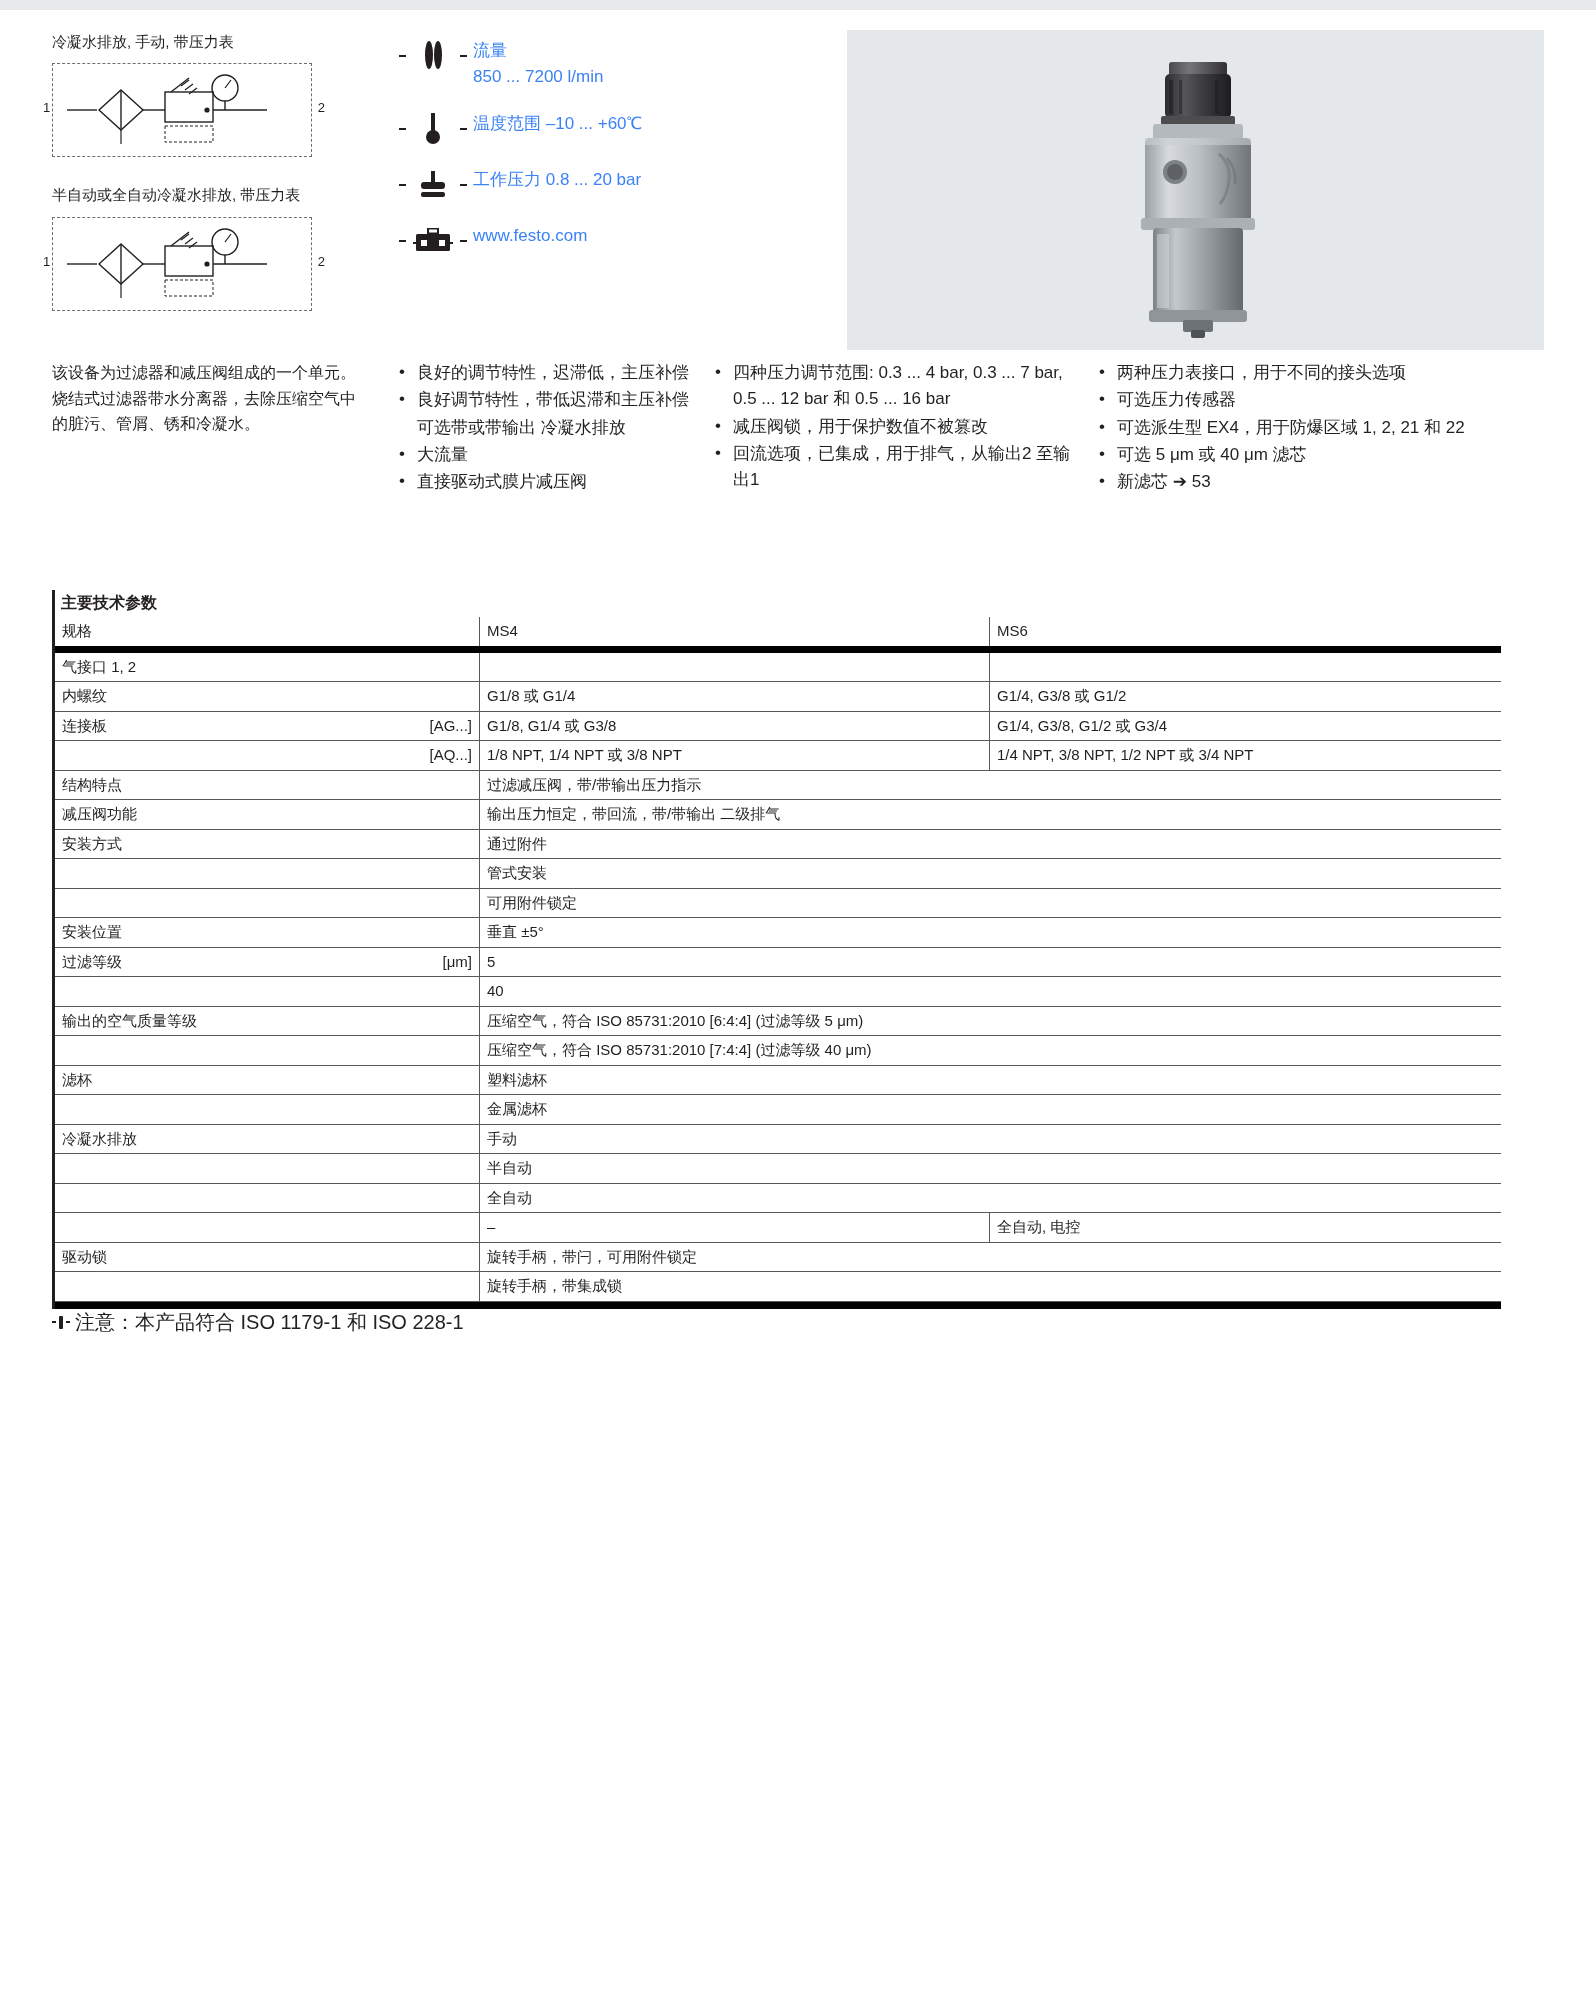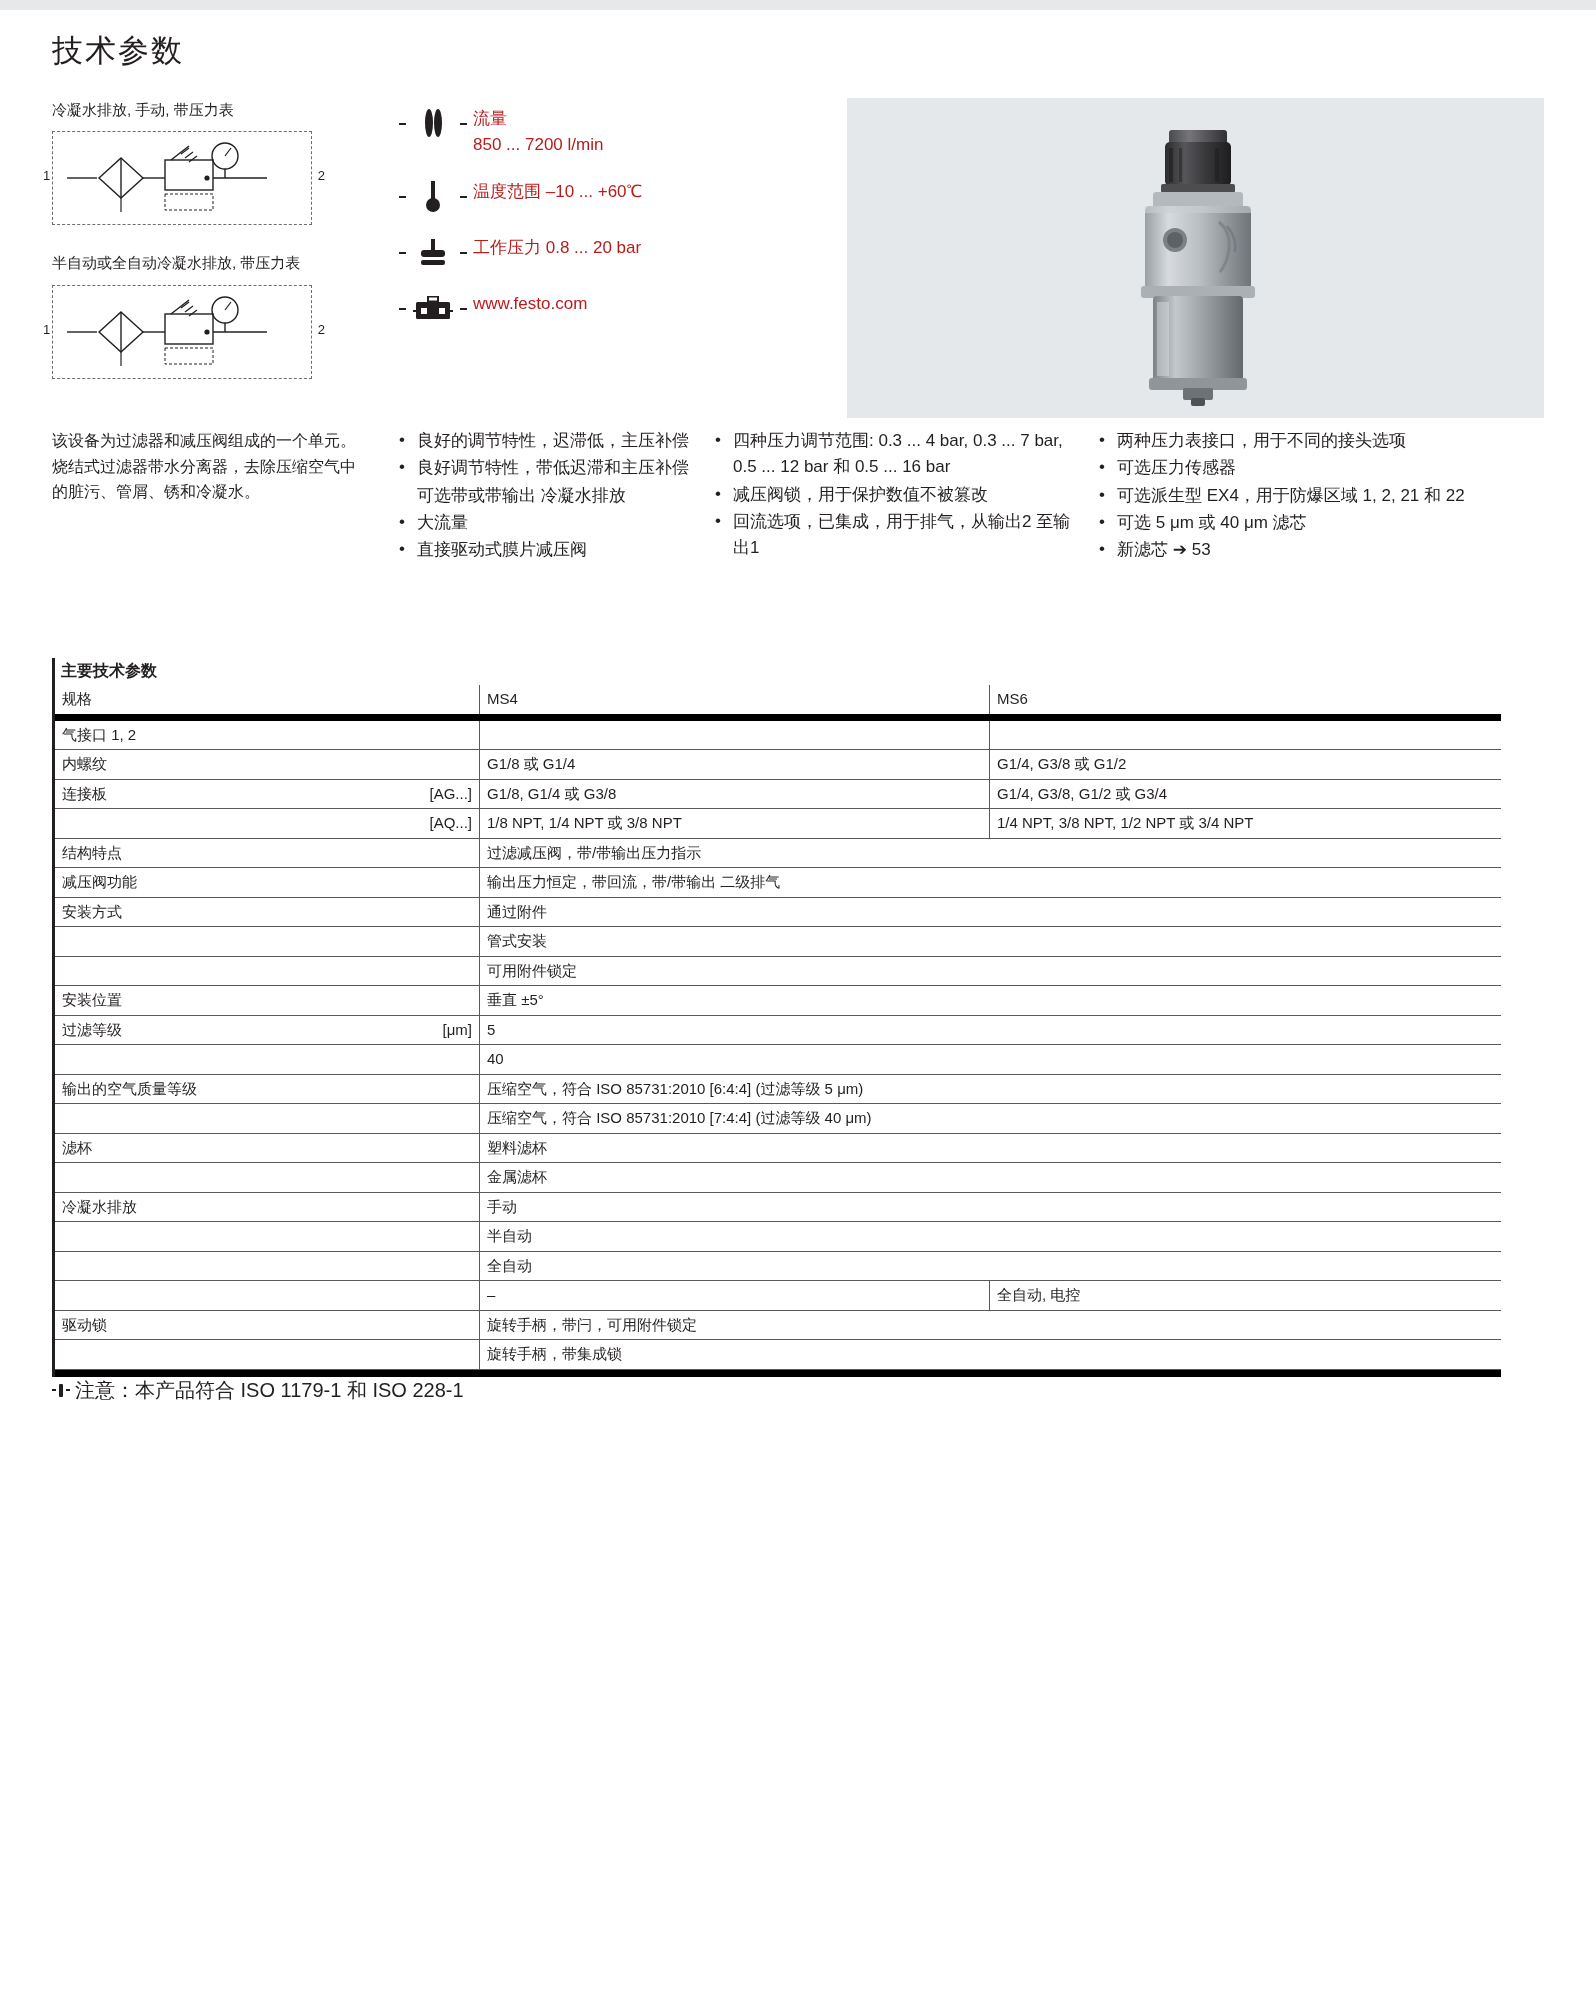--- a/index.html
+++ b/index.html
@@ -94,21 +94,21 @@
   }
   .spec-icon .dash {
     width: 7px; height: 2px; background: #231f20;
     position: absolute; top: 50%;
   }
   .spec-icon .dash.l { left: 2px; }
   .spec-icon .dash.r { right: 2px; }
   .spec-text {
     font-size: 17px;
     line-height: 1.5;
-    color: #b91c1c;
+    color: #3b82f6;
     padding-left: 4px;
   }
   .spec-text .val { display: block; }
 
   .photo-box {
     position: absolute;
     left: 795px; top: 0;
     width: 697px;
     height: 320px;
     background: #e4e8ea;
@@ -208,21 +208,20 @@
   .fn-ico .bar { width: 4px; height: 13px; background: #231f20; border-radius: 1px; }
 </style>
 </head>
 <body>
 
 <div class="page">
   <div class="topbar"></div>
 
   <div class="content">
 
-    <h1 class="page-title">技术参数</h1>
 
     <div class="upper">
 
       <div class="col-diagrams">
 
         <div class="diag-caption">冷凝水排放, 手动, 带压力表</div>
         <div class="schematic">
           <svg width="258" height="92" viewBox="0 0 258 92">
             <line x1="14" y1="46" x2="44" y2="46" stroke="#231f20" stroke-width="1.4"></line>
             <polygon points="68,26 90,46 68,66 46,46" fill="none" stroke="#231f20" stroke-width="1.4"></polygon>

